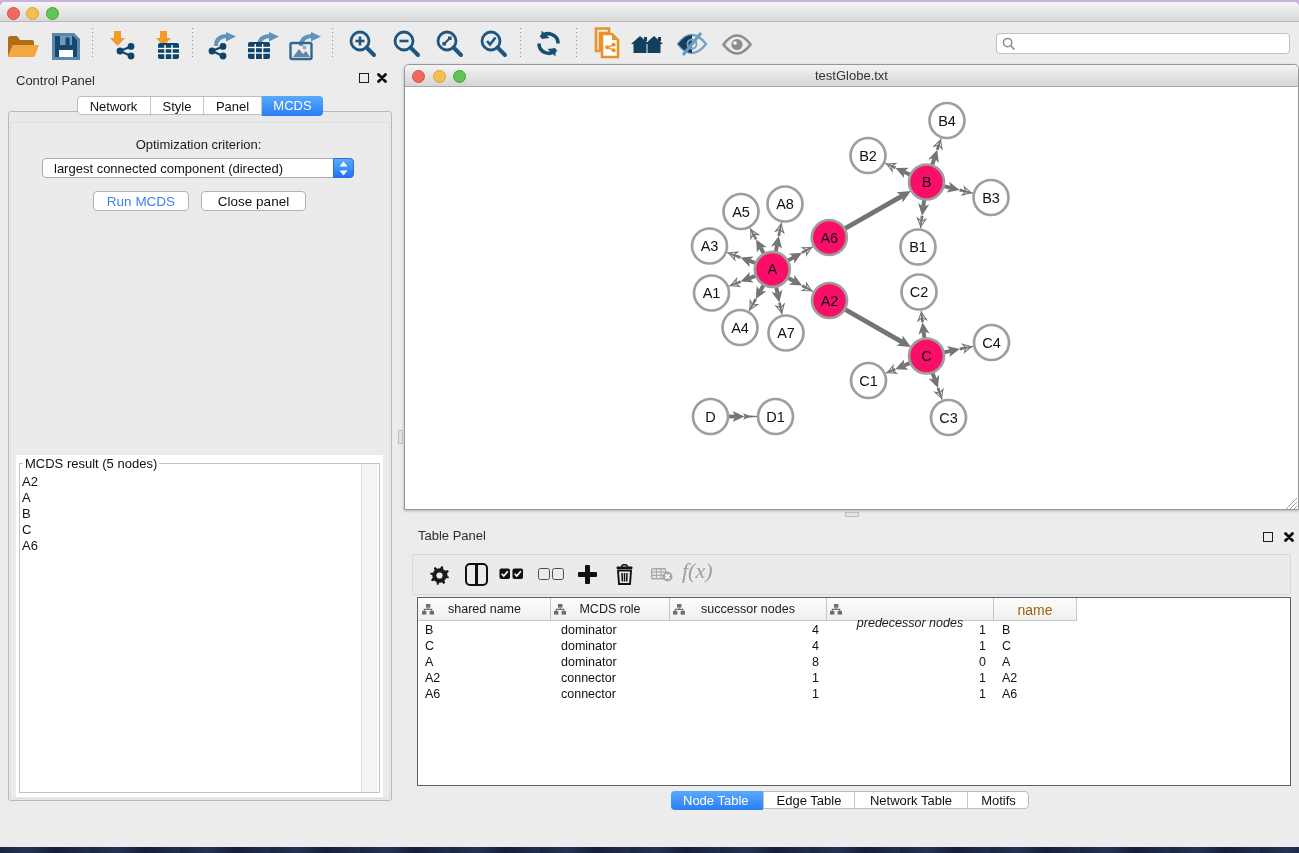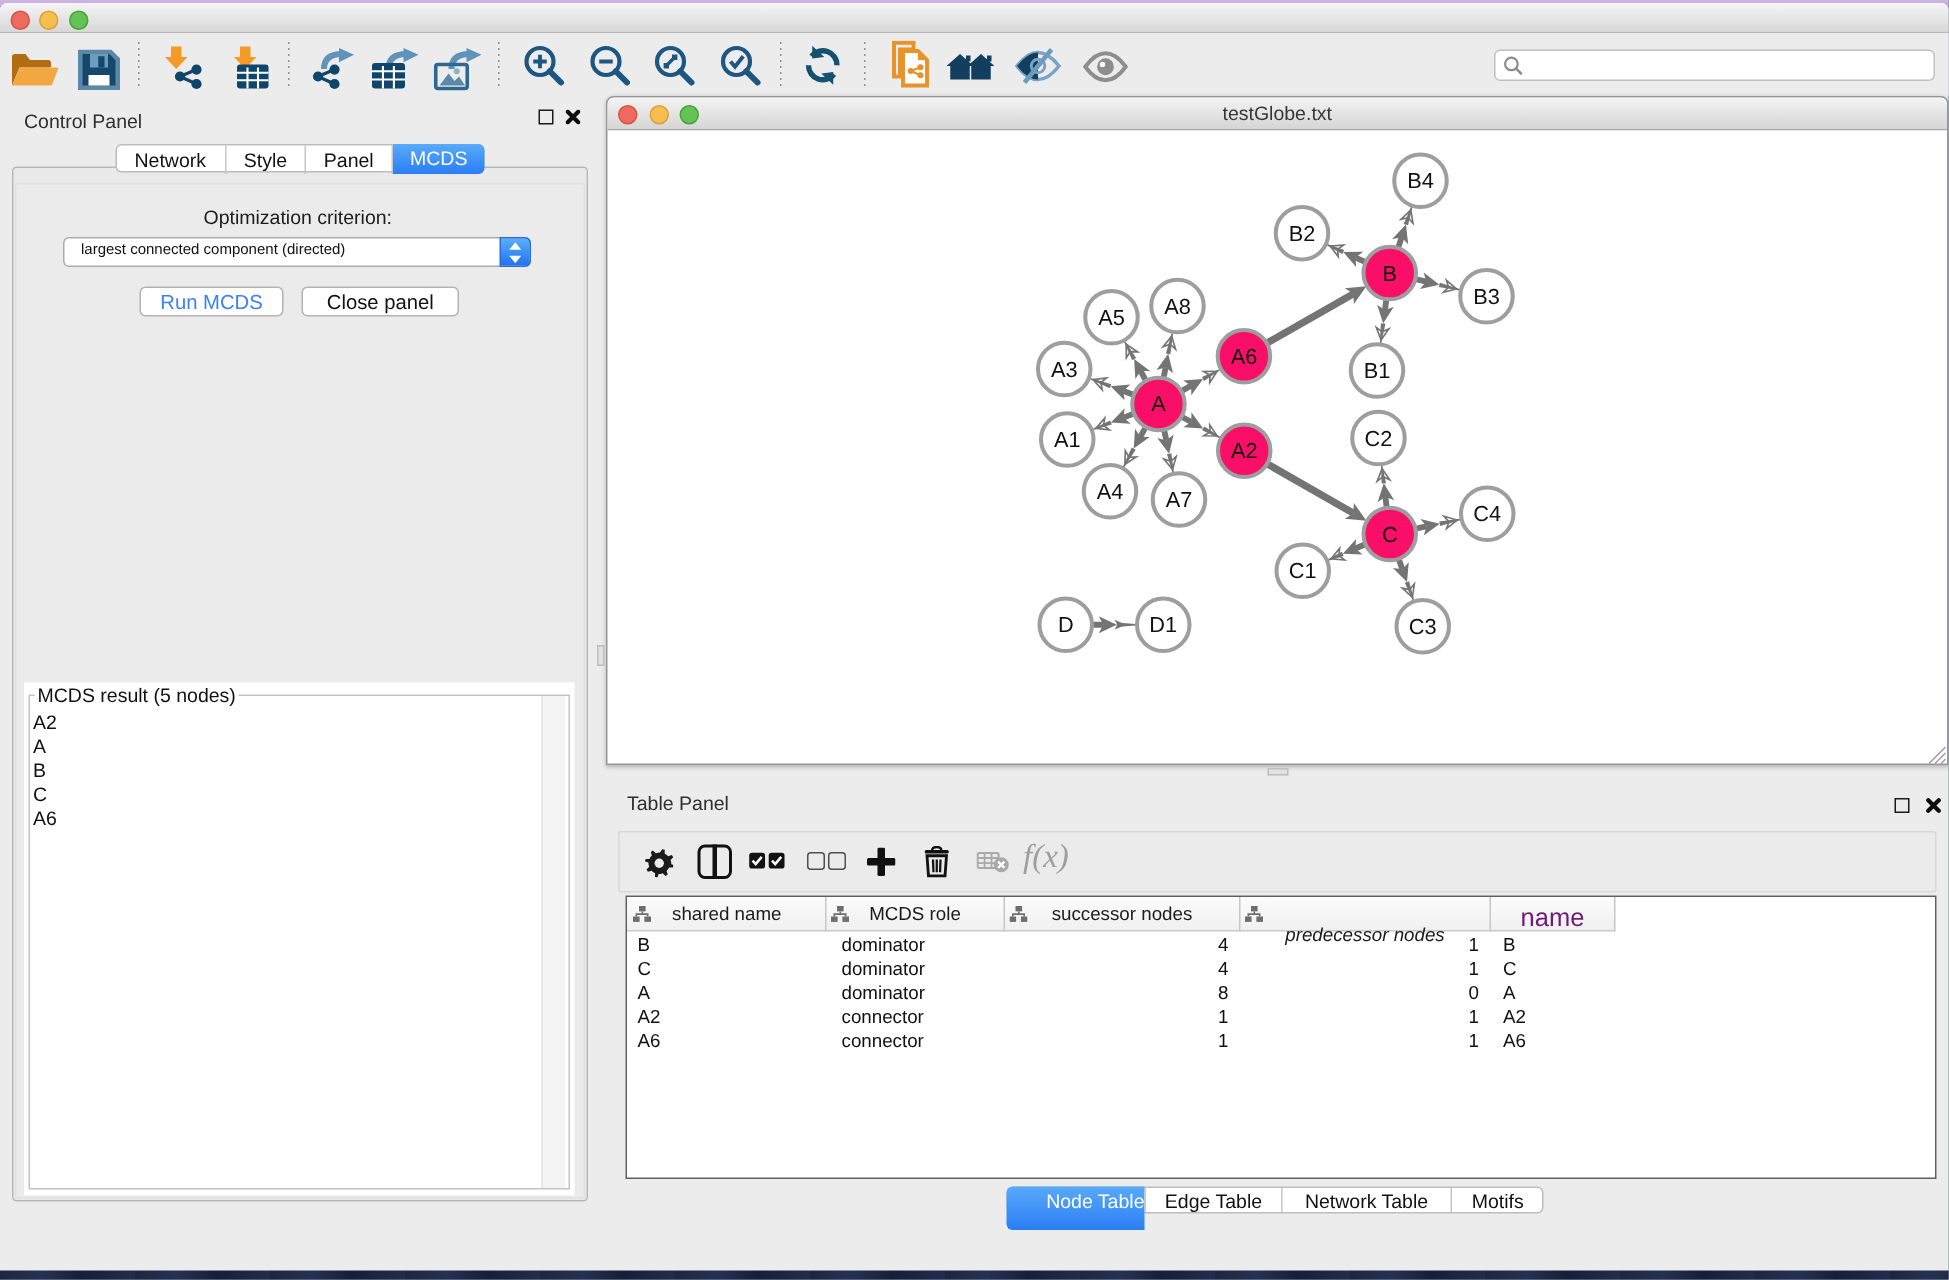--- a/index.html
+++ b/index.html
@@ -159,21 +159,21 @@
       </svg>
 <div style="position:absolute;left:8px;top:47px;width:384px;height:690px;border:1px solid #b9b9b9;border-radius:3px;background:#e9e9e9;"></div>
 <div style="position:absolute;left:10px;top:58px;width:380px;height:677px;border:1px solid #e0e0e0;background:#ebebeb;"></div>
 <div style="position:absolute;left:77px;top:32px;width:246px;height:19px;background:#fff;border:1px solid #bdbdbd;border-radius:4px;"></div>
 <div style="position:absolute;left:77px;top:33px;width:74px;height:19px;font-size:13px;color:#111;text-align:center;line-height:19px;border-right:1px solid #c6c6c6;">Network</div>
 <div style="position:absolute;left:151px;top:33px;width:53px;height:19px;font-size:13px;color:#111;text-align:center;line-height:19px;border-right:1px solid #c6c6c6;">Style</div>
 <div style="position:absolute;left:204px;top:33px;width:58px;height:19px;font-size:13px;color:#111;text-align:center;line-height:19px;border-right:1px solid #c6c6c6;">Panel</div>
 <div style="position:absolute;left:262px;top:32px;width:61px;height:20px;background:linear-gradient(#58aafa,#2b7df5);border-radius:0 4px 4px 0;font-size:13px;color:#fff;text-align:center;line-height:20px;">MCDS</div>
 <div style="position:absolute;left:0;top:73px;width:397px;text-align:center;font-size:13px;color:#1c1c1c;">Optimization criterion:</div>
 <div style="position:absolute;left:42px;top:94px;width:312px;height:20px;background:#fff;border:1px solid #ababab;border-radius:4px;"></div>
-<div style="position:absolute;left:54px;top:97px;width:236px;font-size:10px;color:#111;">largest connected component (directed)</div>
+<div style="position:absolute;left:54px;top:97px;width:236px;font-size:13px;color:#111;">largest connected component (directed)</div>
 <div style="position:absolute;left:333px;top:94px;width:21px;height:20px;background:linear-gradient(#5cacfb,#1f74f4);border-radius:0 4px 4px 0;border:1px solid #2b6fd4;"></div>
 <svg class="abs" style="left:338px;top:97px" width="11" height="15" viewBox="0 0 11 15">
 <path d="M5.5 0.5 L9.5 5.5 L1.5 5.5 Z" fill="#fff"></path>
         <path d="M5.5 14.5 L9.5 9.5 L1.5 9.5 Z" fill="#fff"></path>
       </svg>
 <div style="position:absolute;left:93px;top:127px;width:96px;height:20px;background:#fff;border:1px solid #b3b3b3;border-radius:4px;font-size:13.5px;color:#3b82f6;text-align:center;line-height:19px;">Run MCDS</div>
 <div style="position:absolute;left:201px;top:127px;width:105px;height:20px;background:#fff;border:1px solid #b3b3b3;border-radius:4px;font-size:13.5px;color:#111;text-align:center;line-height:19px;">Close panel</div>
 <div style="position:absolute;left:16px;top:391px;width:367px;height:342px;background:#fff;"></div>
 <div style="position:absolute;left:19px;top:399px;width:361px;height:330px;border:1px solid #c3c3c3;"></div>
 <div style="position:absolute;left:23px;top:392px;height:14px;background:#fff;padding:0 2px;font-size:13px;color:#111;">MCDS result (5 nodes)</div>
@@ -397,21 +397,21 @@
 <div style="position:absolute;left:266px;top:80px;width:156px;text-align:center;font-size:12.5px;color:#1b1b1b;">successor nodes</div>
 <div style="position:absolute;left:426px;top:82px;width:12px;height:11px;">
         <svg width="12" height="11" viewBox="0 0 12 11">
           <rect x="4" y="0" width="4.4" height="3.6" fill="#6e6e6e"></rect>
           <rect x="0" y="7" width="4.4" height="3.6" fill="#6e6e6e"></rect>
           <rect x="7.6" y="7" width="4.4" height="3.6" fill="#6e6e6e"></rect>
           <path d="M6.2 3.6 L6.2 5.4 M2.2 7 L2.2 5.4 L9.8 5.4 L9.8 7" fill="none" stroke="#6e6e6e" stroke-width="1.1"></path>
         </svg>
       </div>
 <div style="position:absolute;left:423px;top:94px;width:166px;text-align:center;font-size:12.5px;color:#1b1b1b;font-style:italic;">predecessor nodes</div>
-<div style="position:absolute;left:590px;top:80px;width:82px;text-align:center;font-size:17px;color:#701a75;">name</div>
+<div style="position:absolute;left:590px;top:80px;width:82px;text-align:center;font-size:14px;color:#a16207;">name</div>
 <div style="position:absolute;left:21px;top:101.0px;font-size:12.5px;color:#111;">B</div>
 <div style="position:absolute;left:157px;top:101.0px;font-size:12.5px;color:#111;">dominator</div>
 <div style="position:absolute;left:330px;top:101.0px;width:85px;text-align:right;font-size:12.5px;color:#111;">4</div>
 <div style="position:absolute;left:500px;top:101.0px;width:82px;text-align:right;font-size:12.5px;color:#111;">1</div>
 <div style="position:absolute;left:598px;top:101.0px;font-size:12.5px;color:#111;">B</div>
 <div style="position:absolute;left:21px;top:117.1px;font-size:12.5px;color:#111;">C</div>
 <div style="position:absolute;left:157px;top:117.1px;font-size:12.5px;color:#111;">dominator</div>
 <div style="position:absolute;left:330px;top:117.1px;width:85px;text-align:right;font-size:12.5px;color:#111;">4</div>
 <div style="position:absolute;left:500px;top:117.1px;width:82px;text-align:right;font-size:12.5px;color:#111;">1</div>
 <div style="position:absolute;left:598px;top:117.1px;font-size:12.5px;color:#111;">C</div>
@@ -424,17 +424,17 @@
 <div style="position:absolute;left:157px;top:149.3px;font-size:12.5px;color:#111;">connector</div>
 <div style="position:absolute;left:330px;top:149.3px;width:85px;text-align:right;font-size:12.5px;color:#111;">1</div>
 <div style="position:absolute;left:500px;top:149.3px;width:82px;text-align:right;font-size:12.5px;color:#111;">1</div>
 <div style="position:absolute;left:598px;top:149.3px;font-size:12.5px;color:#111;">A2</div>
 <div style="position:absolute;left:21px;top:165.4px;font-size:12.5px;color:#111;">A6</div>
 <div style="position:absolute;left:157px;top:165.4px;font-size:12.5px;color:#111;">connector</div>
 <div style="position:absolute;left:330px;top:165.4px;width:85px;text-align:right;font-size:12.5px;color:#111;">1</div>
 <div style="position:absolute;left:500px;top:165.4px;width:82px;text-align:right;font-size:12.5px;color:#111;">1</div>
 <div style="position:absolute;left:598px;top:165.4px;font-size:12.5px;color:#111;">A6</div>
 <div style="position:absolute;left:267px;top:269px;width:358px;height:18px;background:#fff;border:1px solid #bdbdbd;border-radius:4px;"></div>
-<div style="position:absolute;left:267px;top:269px;width:92px;height:29px;background:linear-gradient(#58aafa,#2b7df5);border-radius:4px 0 0 4px;font-size:13px;color:#fff;text-align:right;line-height:20px;">Node Table</div>
+<div style="position:absolute;left:267px;top:269px;width:92px;height:19px;background:linear-gradient(#58aafa,#2b7df5);border-radius:4px 0 0 4px;font-size:13px;color:#fff;text-align:left;line-height:20px;padding-left:12px;">Node Table</div>
 <div style="position:absolute;left:359px;top:270px;width:91px;height:16px;font-size:13px;color:#111;text-align:center;line-height:18px;border-left:1px solid #c6c6c6;">Edge Table</div>
 <div style="position:absolute;left:450px;top:270px;width:113px;height:16px;font-size:13px;color:#111;text-align:center;line-height:18px;border-left:1px solid #c6c6c6;">Network Table</div>
 <div style="position:absolute;left:563px;top:270px;width:62px;height:16px;font-size:13px;color:#111;text-align:center;line-height:18px;border-left:1px solid #c6c6c6;">Motifs</div>
 </div>
 </div>
 </body></html>

